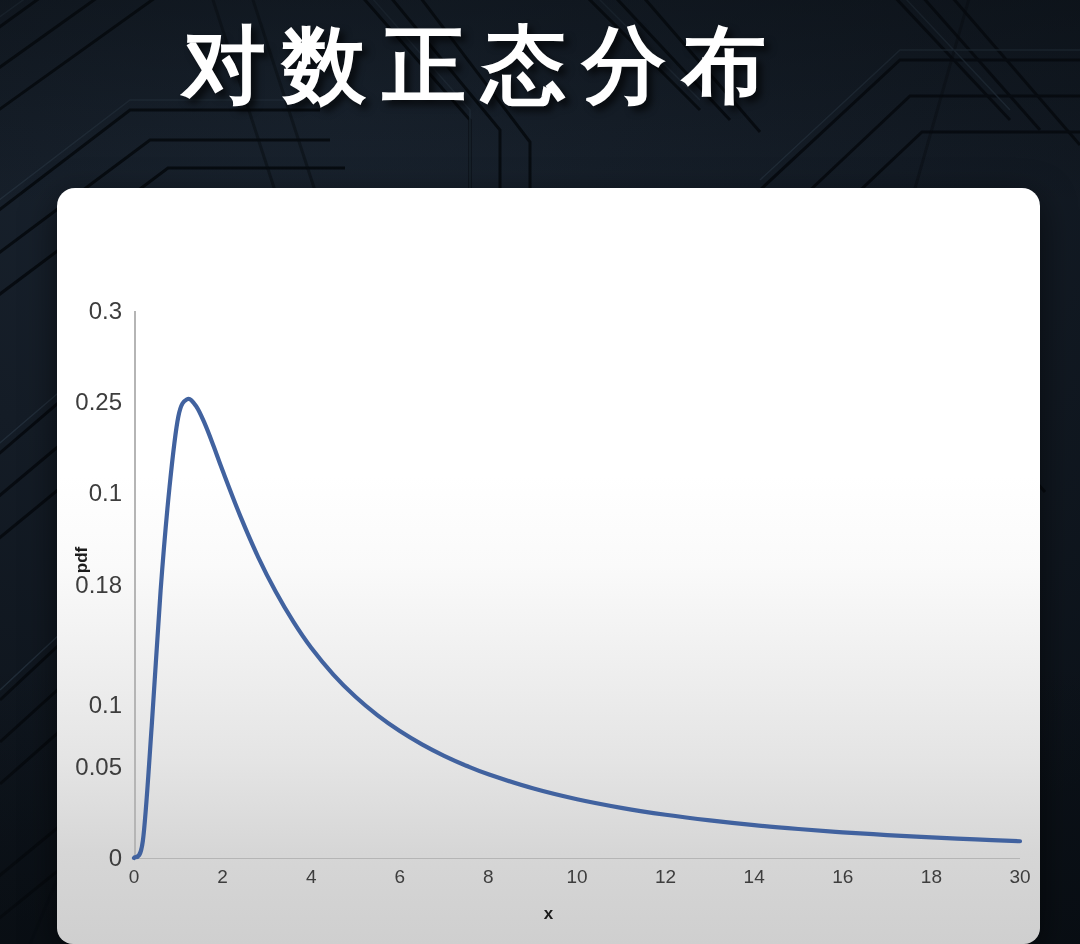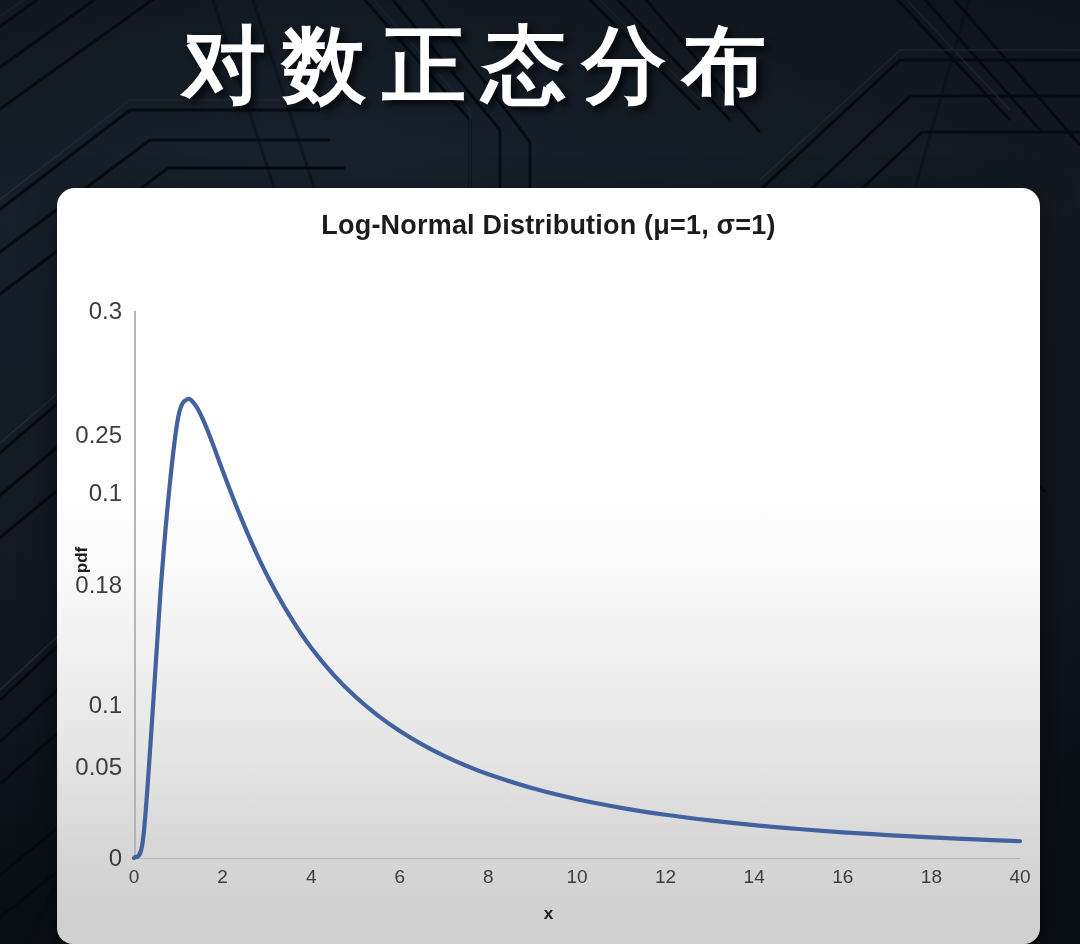--- a/index.html
+++ b/index.html
@@ -201,49 +201,48 @@
       <path d="M860,-50 L1010,110 M760,180 L900,50 L1090,50 M840,320 L980,460 M800,550 L950,690"></path>
     </g>
   </svg>
   <div id="backdrop-vignette"></div>
 </div>
 
 <div id="banner-title">对数正态分布</div>
 
 <div id="chart-card">
 
-  <div id="chart-title">Log-Normal Distribution (μ=1, σ=1)</div>
 
   <div id="plot-area">
 
     <div class="axis-line" id="y-axis-line"></div>
     <div class="axis-line" id="x-axis-line"></div>
 
     <div id="y-ticks">
         <div class="y-tick-label" style="top: 670px; right: 918px;">0</div>
         <div class="y-tick-label" style="top: 578.833px; right: 918px;">0.05</div>
         <div class="y-tick-label" style="top: 487.667px; right: 918px; margin-top: 29px;">0.1</div>
         <div class="y-tick-label" style="top: 396.5px; right: 918px;">0.18</div>
         <div class="y-tick-label" style="top: 305.333px; right: 918px;">0.1</div>
-        <div class="y-tick-label" style="top: 214.167px; right: 918px; margin-top: 33px;">0.25</div>
+        <div class="y-tick-label" style="top: 214.167px; right: 918px;">0.25</div>
         <div class="y-tick-label" style="top: 123px; right: 918px;">0.3</div>
       </div>
 
     <div id="x-ticks">
         <div class="x-tick-label" style="left: 77px;">0</div>
         <div class="x-tick-label" style="left: 165.6px;">2</div>
         <div class="x-tick-label" style="left: 254.2px;">4</div>
         <div class="x-tick-label" style="left: 342.8px;">6</div>
         <div class="x-tick-label" style="left: 431.4px;">8</div>
         <div class="x-tick-label" style="left: 520px;">10</div>
         <div class="x-tick-label" style="left: 608.6px;">12</div>
         <div class="x-tick-label" style="left: 697.2px;">14</div>
         <div class="x-tick-label" style="left: 785.8px;">16</div>
         <div class="x-tick-label" style="left: 874.4px;">18</div>
-        <div class="x-tick-label" style="left: 963px;">40</div>
+        <div class="x-tick-label" style="left: 963px;">30</div>
       </div>
 
     <div id="y-axis-title">pdf</div>
     <div id="x-axis-title">x</div>
 
     <svg id="curve-svg" viewBox="0 0 983 756" preserveAspectRatio="none">
       <path id="curve-path" fill="none" stroke-width="4.2" stroke-linecap="round" stroke-linejoin="round" d="M77.00,670.00 C78.48,667.14 82.91,674.89 85.86,652.86 C88.81,630.83 91.77,579.47 94.72,537.81 C97.67,496.15 100.63,442.54 103.58,402.88 C106.53,363.22 109.49,328.88 112.44,299.86 C115.39,270.84 118.35,243.52 121.30,228.75 C124.25,213.98 127.21,213.04 130.16,211.25 C133.11,209.46 136.07,213.89 139.02,218.00 C141.97,222.10 144.93,229.12 147.88,235.86 C150.83,242.61 153.79,250.69 156.74,258.47 C159.69,266.25 161.17,270.93 165.60,282.54 C170.03,294.15 177.41,313.75 183.32,328.13 C189.23,342.50 195.13,356.17 201.04,368.79 C206.95,381.40 212.85,392.94 218.76,403.79 C224.67,414.64 230.57,424.55 236.48,433.88 C242.39,443.21 247.56,450.99 254.20,459.77 C260.85,468.55 268.97,478.40 276.35,486.57 C283.73,494.75 291.12,502.01 298.50,508.82 C305.88,515.62 313.27,521.70 320.65,527.42 C328.03,533.13 335.42,538.26 342.80,543.10 C350.18,547.93 357.57,552.27 364.95,556.41 C372.33,560.54 379.72,564.34 387.10,567.89 C394.48,571.45 401.87,574.67 409.25,577.74 C416.63,580.81 420.33,582.54 431.40,586.31 C442.48,590.08 460.93,596.19 475.70,600.35 C490.47,604.51 505.23,608.04 520.00,611.29 C534.77,614.54 549.53,617.28 564.30,619.86 C579.07,622.44 593.83,624.69 608.60,626.79 C623.37,628.88 638.13,630.71 652.90,632.44 C667.67,634.17 682.43,635.75 697.20,637.18 C711.97,638.61 726.73,639.82 741.50,641.01 C756.27,642.19 771.03,643.29 785.80,644.29 C800.57,645.29 815.33,646.18 830.10,647.03 C844.87,647.88 859.63,648.67 874.40,649.40 C889.17,650.13 903.93,650.76 918.70,651.40 C933.47,652.04 955.62,652.92 963.00,653.23" stroke="#41629f"></path>
     </svg>
 
   </div>

